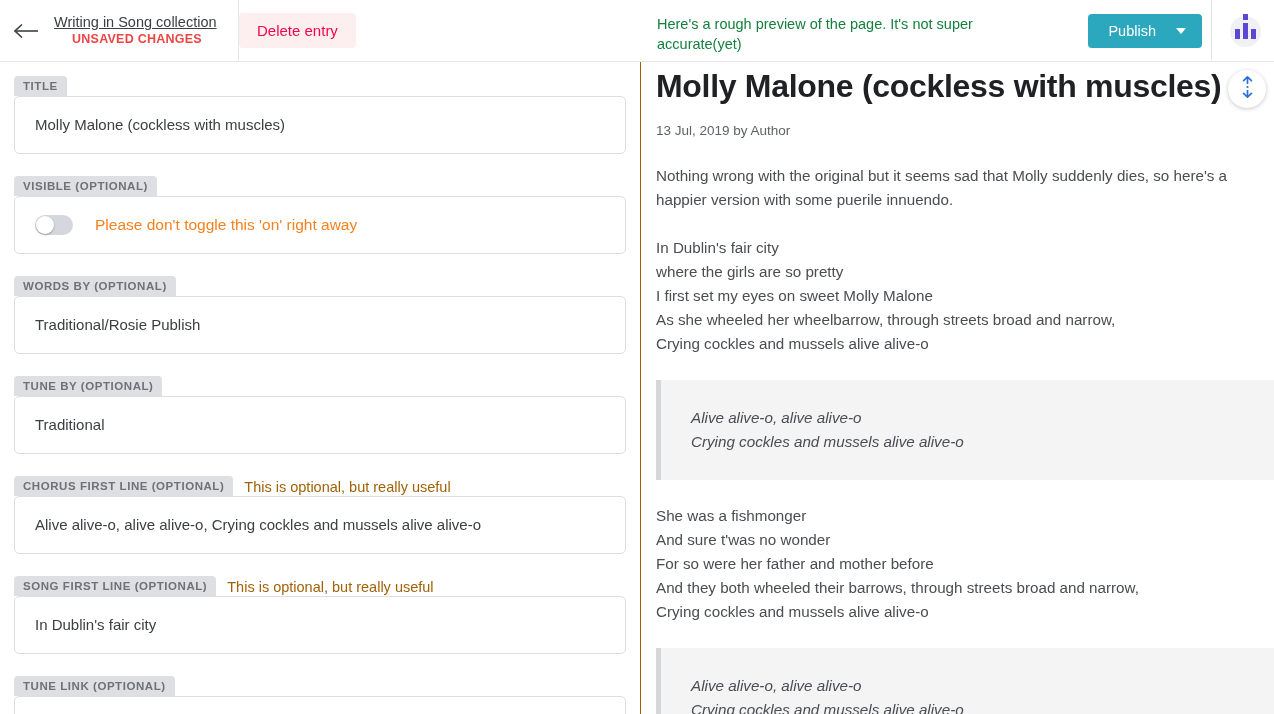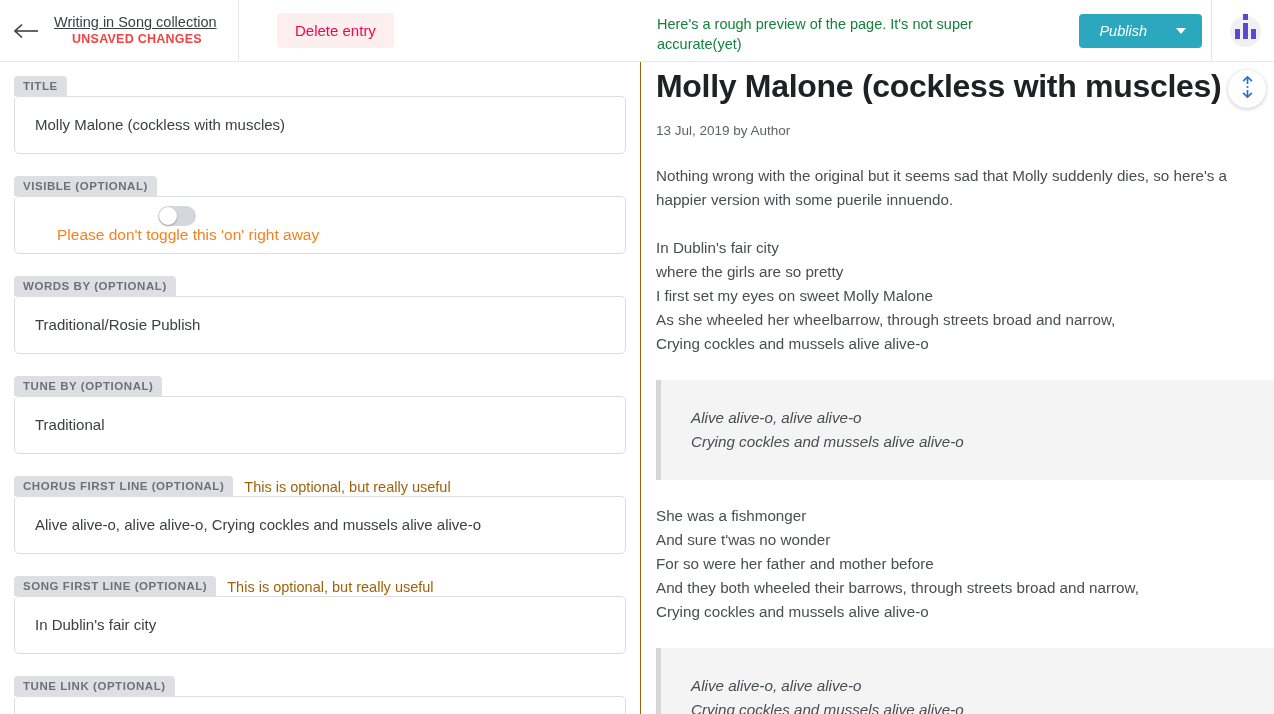--- a/index.html
+++ b/index.html
@@ -61,21 +61,20 @@
     text-align: center;
   }
 
   .hdr-divider {
     width: 1px;
     height: 62px;
     background: #e4e6e8;
   }
 
   .delete-btn {
-    margin-left: 38px;
     background: #fdeef0;
     color: #f5054f;
     border: none;
     border-radius: 4px;
     font-size: 15px;
     font-family: "Liberation Sans", sans-serif;
     padding: 9px 18px;
     cursor: pointer;
     white-space: nowrap;
   }
@@ -97,25 +96,24 @@
   }
   .publish-btn {
     background: #2ba8bd;
     color: #ffffff;
     border: none;
     border-radius: 4px;
     height: 34px;
     padding: 0 16px 0 20px;
     display: flex;
     align-items: center;
-    gap: 29px;
+    gap: 20px;
     font-size: 14.5px;
     font-family: "Liberation Sans", sans-serif;
     cursor: pointer;
-    font-style: italic;
   }
   .caret {
     width: 0; height: 0;
     border-left: 5.5px solid transparent;
     border-right: 5.5px solid transparent;
     border-top: 6px solid #ffffff;
   }
 
   .hdr-divider-right {
     position: absolute;
@@ -207,21 +205,21 @@
     color: #3c4043;
     line-height: 20px;
     white-space: nowrap;
     overflow: hidden;
   }
 
   .gap { height: 22px; }
   .gap-sm { height: 14px; }
 
   
-  .toggle-row { display: flex; align-items: center; flex-direction: column; }
+  .toggle-row { display: flex; align-items: center; }
   .toggle {
     width: 38px; height: 20px;
     border-radius: 10px;
     background: #d4d7dc;
     position: relative;
     flex: none;
     cursor: pointer;
   }
   .toggle .knob {
     position: absolute;

